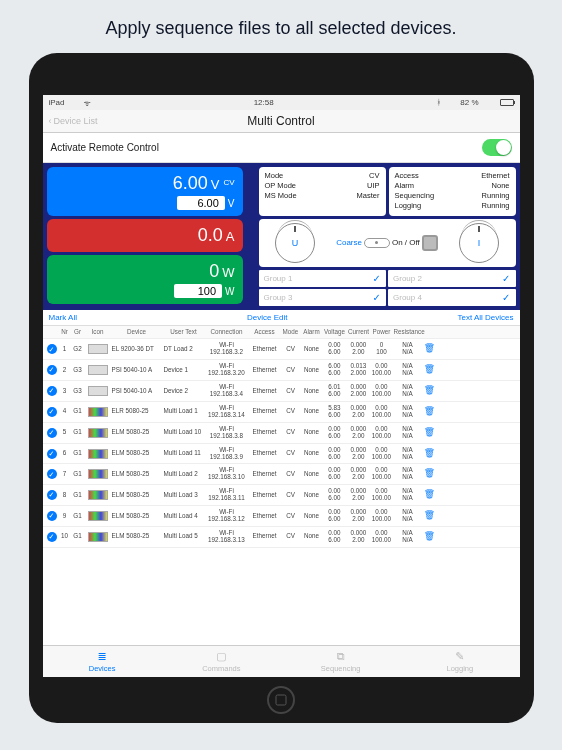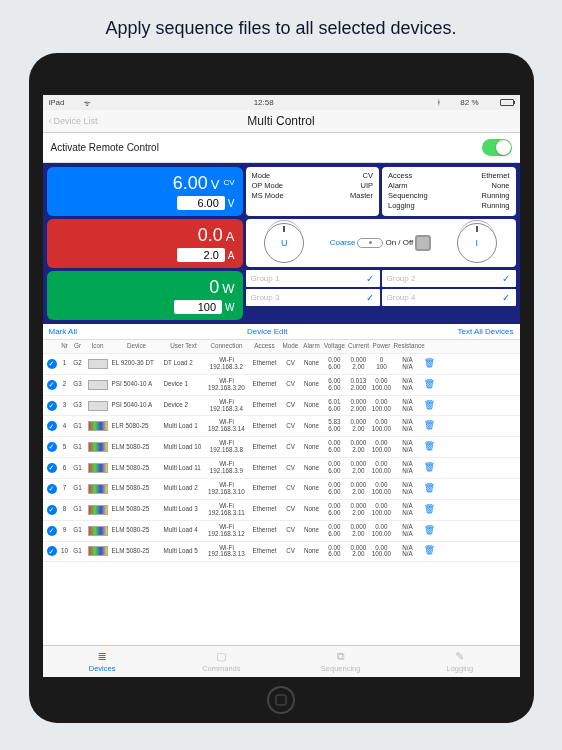--- a/index.html
+++ b/index.html
@@ -14,21 +14,21 @@
 .battery{display:inline-block;width:14px;height:7px;border:1px solid #444;border-radius:1px;position:relative;margin-left:2px}
 .battery::after{content:"";position:absolute;right:-2px;top:1px;width:1px;height:3px;background:#444}
 .battery-fill{background:#444;height:100%;width:82%}
 .nav-bar{display:flex;align-items:center;justify-content:center;position:relative;padding:4px 6px;border-bottom:1px solid #ccc;background:#f7f7f7}
 .nav-back{position:absolute;left:6px;color:#bbb;font-size:9px;display:flex;align-items:center;gap:2px}
 .nav-title{font-weight:400;font-size:12px}
 .arc-row{display:flex;align-items:center;justify-content:space-between;padding:6px 8px;background:#fff;border-bottom:1px solid #ddd}
 .arc-label{font-size:10px}
 .toggle{width:30px;height:17px;background:#4cd964;border-radius:9px;position:relative}
 .toggle::after{content:"";position:absolute;right:1px;top:1px;width:15px;height:15px;background:#fff;border-radius:50%;box-shadow:0 1px 2px rgba(0,0,0,.3)}
-.control-panel{background:#1a237e;padding:4px;display:flex;gap:3px}
+.control-panel{background:#1a237e;padding:4px;display:flex;gap:16px}
 .readouts{display:flex;flex-direction:column;gap:3px;flex:0 0 196px}
 .readout{border-radius:6px;padding:6px 8px;color:#fff;text-align:right}
 .readout .big{font-size:18px;font-weight:300}
 .readout .unit{font-size:13px;margin-left:3px}
 .readout .tag{font-size:8px;margin-left:4px;vertical-align:super}
 .readout .small-row{display:flex;justify-content:flex-end;align-items:center;gap:3px;margin-top:2px}
 .readout .small-box{background:#fff;color:#000;padding:1px 6px;font-size:11px;border-radius:2px;text-align:right;min-width:48px}
 .readout .small-unit{font-size:10px}
 .ro-blue{background:#007aff}
 .ro-red{background:#d32f2f}
@@ -106,24 +106,20 @@
    <div class="readouts">
     <div class="readout ro-blue">
      <div><span class="big">6.00</span><span class="unit">V</span><span class="tag">CV</span></div>
      <div class="small-row">
               <span class="small-box">6.00</span>
               <span class="small-unit">V</span>
             </div>
     </div>
     <div class="readout ro-red">
      <div><span class="big">0.0</span><span class="unit">A</span></div>
-     <div class="small-row">
-              <span class="small-box">2.0</span>
-              <span class="small-unit">A</span>
-            </div>
     </div>
     <div class="readout ro-green">
      <div><span class="big">0</span><span class="unit">W</span></div>
      <div class="small-row">
               <span class="small-box">100</span>
               <span class="small-unit">W</span>
             </div>
     </div>
    </div>
    <div class="right-stack">

